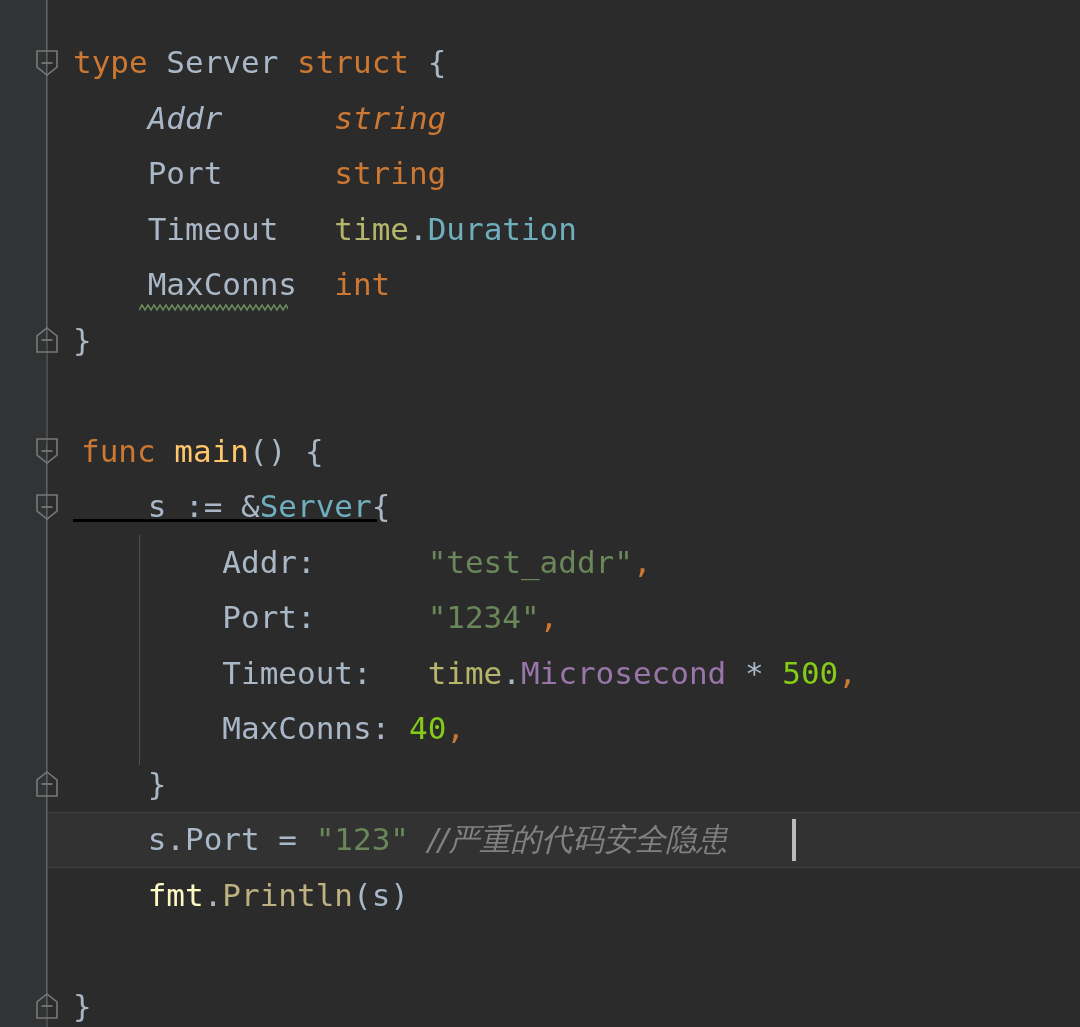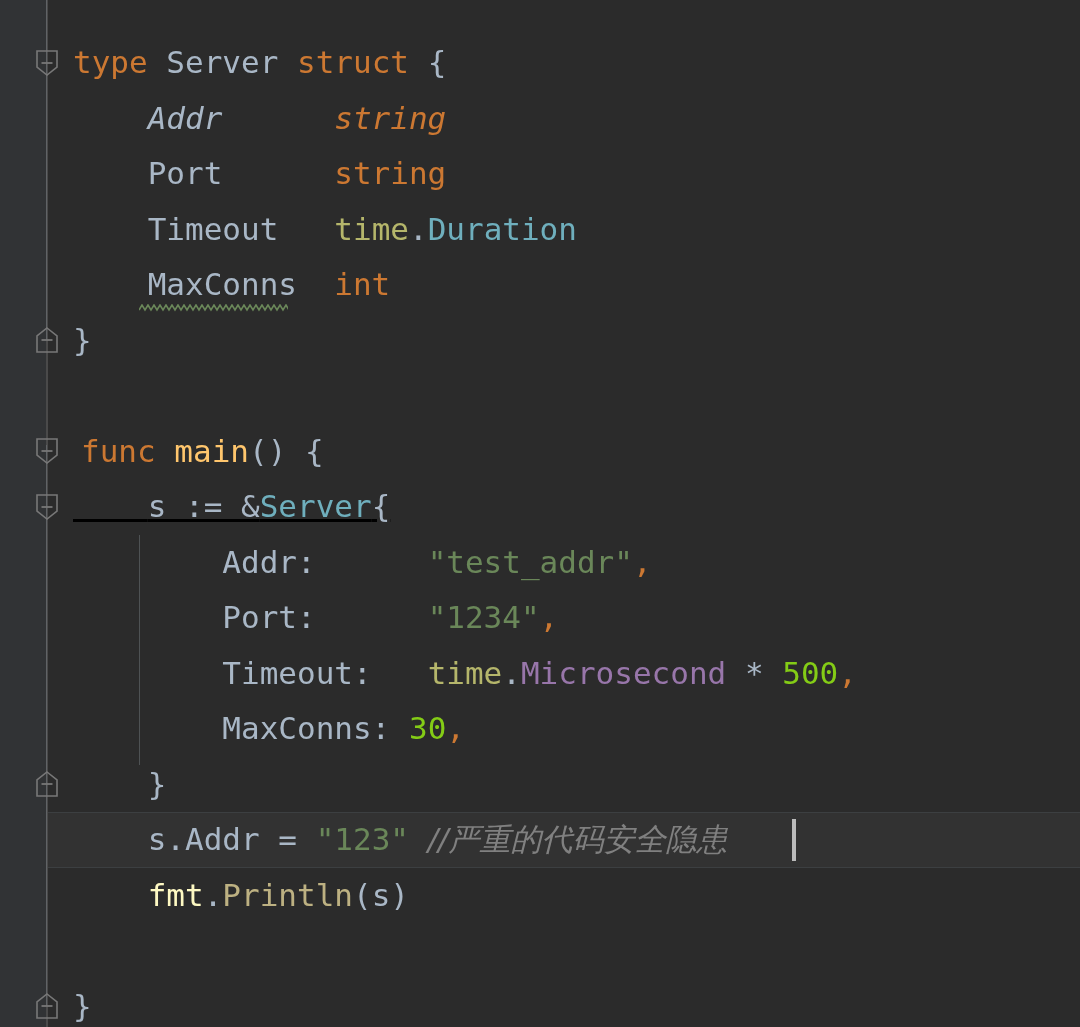--- a/index.html
+++ b/index.html
@@ -139,23 +139,23 @@
       <div class="line" style="top: 146px;"><span class="gut"></span><span>    </span><span class="plain">Port</span><span class="plain">      </span><span class="kw">string</span></div>
       <div class="line" style="top: 201.5px;"><span class="gut"></span><span>    </span><span class="plain">Timeout</span><span class="plain">   </span><span class="pkg">time</span><span class="plain">.</span><span class="typ">Duration</span></div>
       <div class="line" style="top: 257px;"><span class="gut"></span><span>    </span><span class="plain">MaxConns</span><span class="plain">  </span><span class="kw">int</span></div>
       <div class="line" style="top: 312.5px;"><span class="gut"></span><span class="plain">}</span></div>
       <div class="line" style="top: 368px;"><span class="gut"></span></div>
       <div class="line" style="top: 423.5px; padding-left: 8px;"><span class="gut"></span><span class="kw">func</span><span class="plain"> </span><span class="fn">main</span><span class="plain">() {</span></div>
       <div class="line" style="top: 479px; text-decoration: underline;"><span class="gut"></span><span>    </span><span class="plain">s := &amp;</span><span class="typ">Server</span><span class="plain">{</span></div>
       <div class="line" style="top: 534.5px;"><span class="gut"></span><span>        </span><span class="plain">Addr:</span><span class="plain">      </span><span class="str">"test_addr"</span><span class="kw">,</span></div>
       <div class="line" style="top: 590px;"><span class="gut"></span><span>        </span><span class="plain">Port:</span><span class="plain">      </span><span class="str">"1234"</span><span class="kw">,</span></div>
       <div class="line" style="top: 645.5px;"><span class="gut"></span><span>        </span><span class="plain">Timeout:</span><span class="plain">   </span><span class="pkg">time</span><span class="plain">.</span><span class="const">Microsecond</span><span class="plain"> * </span><span class="num">500</span><span class="kw">,</span></div>
-      <div class="line" style="top: 701px;"><span class="gut"></span><span>        </span><span class="plain">MaxConns:</span><span class="plain"> </span><span class="num">30</span><span class="kw">,</span></div>
+      <div class="line" style="top: 701px;"><span class="gut"></span><span>        </span><span class="plain">MaxConns:</span><span class="plain"> </span><span class="num">40</span><span class="kw">,</span></div>
       <div class="line" style="top: 756.5px;"><span class="gut"></span><span>    </span><span class="plain">}</span></div>
-      <div class="line" style="top: 812px;"><span class="gut"></span><span>    </span><span class="plain">s.Addr = </span><span class="str">"123"</span><span class="plain"> </span><span class="comment cn">//严重的代码安全隐患</span></div>
+      <div class="line" style="top: 812px;"><span class="gut"></span><span>    </span><span class="plain">s.Port = </span><span class="str">"123"</span><span class="plain"> </span><span class="comment cn">//严重的代码安全隐患</span></div>
       <div class="line" style="top: 867.5px;"><span class="gut"></span><span>    </span><span class="pkg2">fmt</span><span class="plain">.</span><span class="method">Println</span><span class="plain">(s)</span></div>
       <div class="line" style="top: 978.5px;"><span class="gut"></span><span class="plain">}</span></div>
     </div>
 
   <div id="markers">
       <div class="fold-marker" style="top: 47.75px;">
         <svg width="26" height="30" viewBox="0 0 26 30">
           <path d="M3,3 L23,3 L23,19 L13,27 L3,19 Z" fill="none" stroke="#787878" stroke-width="1.6"></path>
           <line x1="7.5" y1="15" x2="18.5" y2="15" stroke="#787878" stroke-width="1.8"></line>
         </svg>

